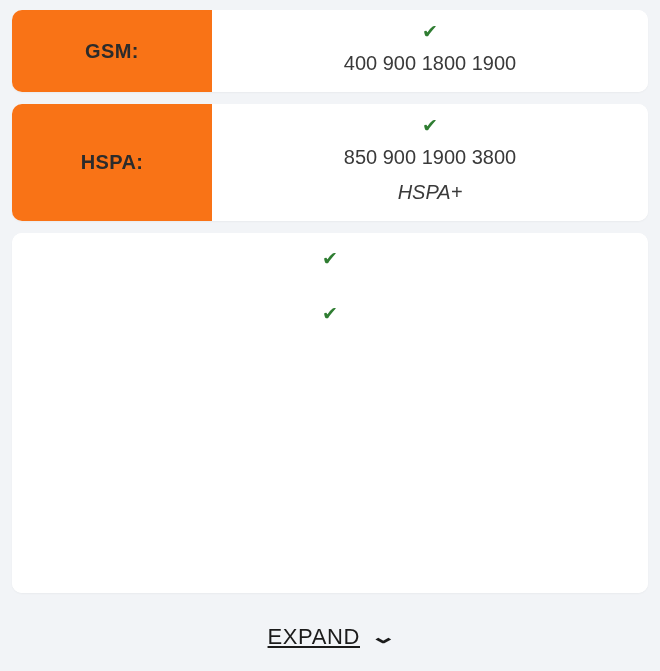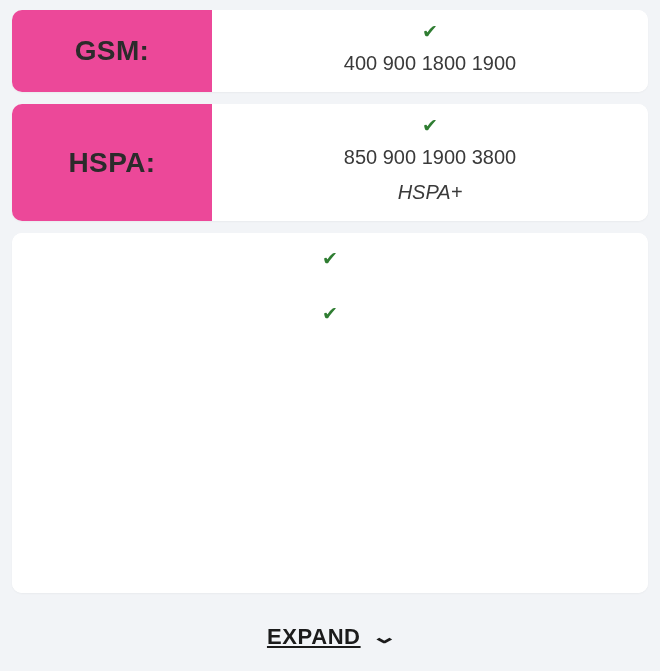--- a/index.html
+++ b/index.html
@@ -24,25 +24,25 @@
     background: #ffffff;
     border-radius: 10px;
     margin-bottom: 12px;
     overflow: hidden;
     box-shadow: 0 1px 2px rgba(0,0,0,0.04);
     position: relative;
   }
   .spec-label {
     width: 200px;
     min-width: 200px;
-    background: #ec4899;
+    background: #f97316;
     display: flex;
     align-items: center;
     justify-content: center;
-    font-size: 28px;
+    font-size: 20px;
     font-weight: bold;
     color: #2b2b2b;
     letter-spacing: 0.4px;
     padding: 10px 8px;
     box-sizing: border-box;
   }
   .spec-value {
     flex: 1;
     display: flex;
     flex-direction: column;
@@ -101,21 +101,21 @@
     bottom: 0;
     height: 68px;
     background: linear-gradient(to bottom, rgba(242,244,247,0) 0%, rgba(242,244,247,0.92) 38%, #f2f4f7 70%);
     display: flex;
     align-items: center;
     justify-content: center;
     gap: 14px;
   }
   .expand-label {
     font-size: 22px;
-    font-weight: bold;
+    font-weight: normal;
     color: #1b1b1b;
     text-decoration: underline;
     letter-spacing: 0.6px;
   }
   .chevron {
     font-size: 22px;
     color: #1b1b1b;
     line-height: 1;
     transform: scaleX(1.5) scaleY(0.85);
     display: inline-block;

